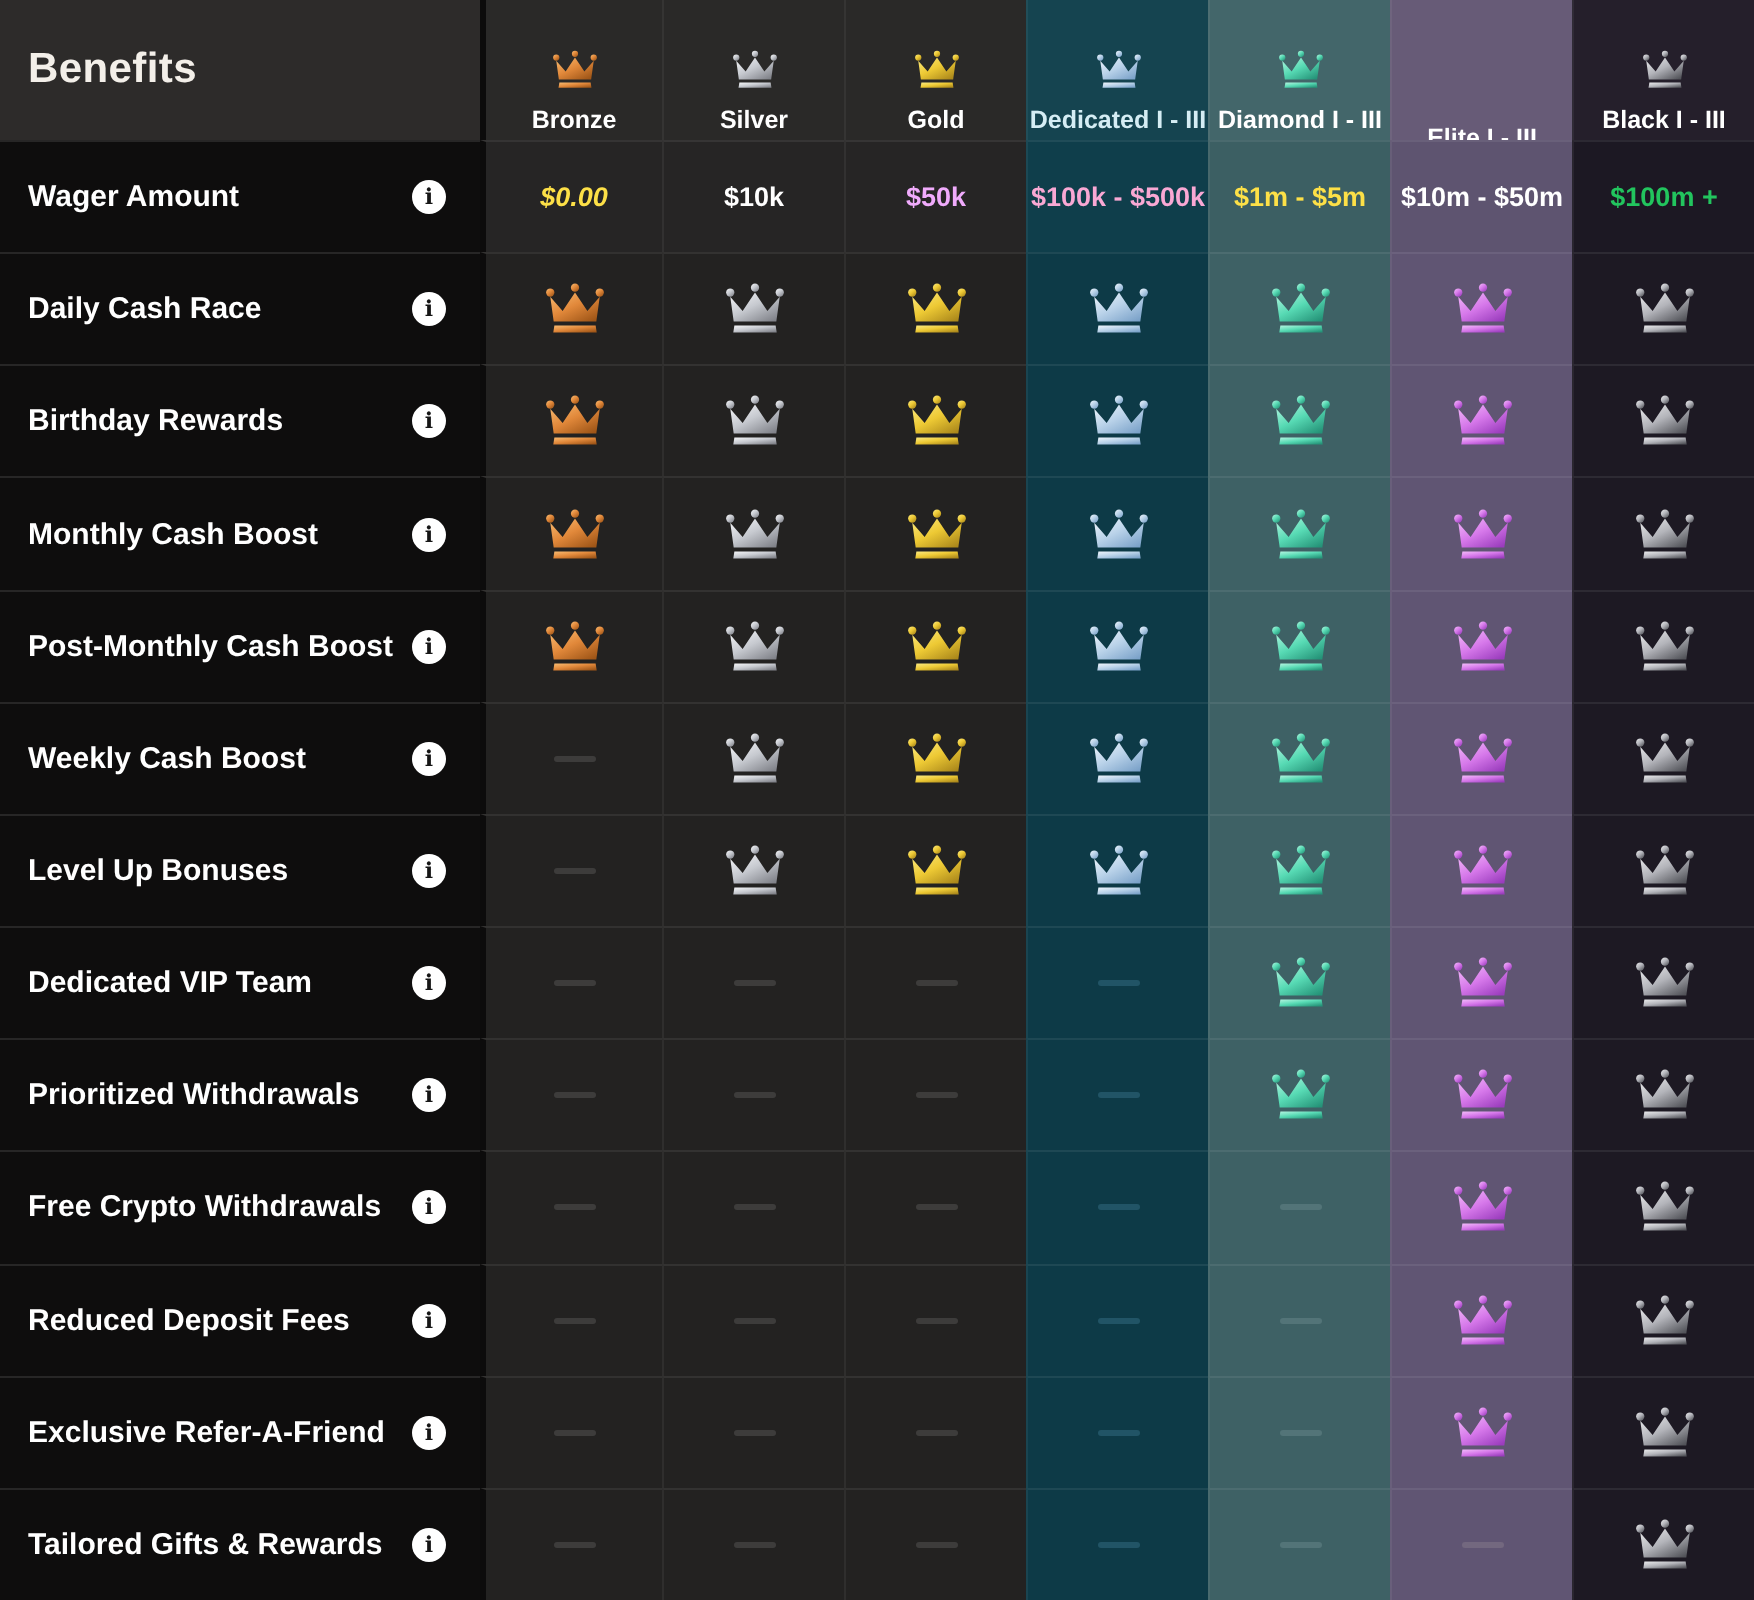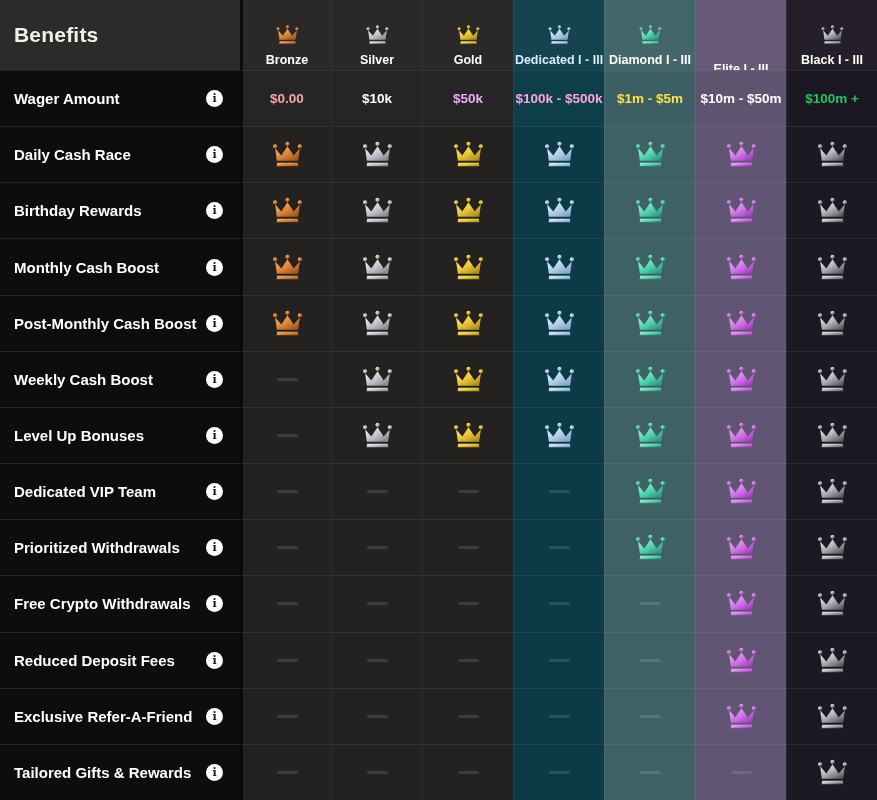--- a/index.html
+++ b/index.html
@@ -126,21 +126,21 @@
         <path d="M6 12 L15 22.5 L24 9 L33 22.5 L42 12 L39.5 30 L8.5 30 Z" fill="url(#cg6)"></path>
         <path d="M9 33 L39 33 L39.8 38 L8.2 38 Z" fill="url(#cg6)"></path>
       </svg>
       <span class="tier-label" style="color: rgb(255, 255, 255);">Black I - III</span>
     </div>
     <div class="cell left-cell">
       <span class="row-label">Wager Amount</span>
       <span class="info">i</span>
     </div>
     <div class="cell tier-cell first-tier" style="background: rgb(38, 37, 37);">
-      <span class="wager-value" style="color: #fca5a5;">$0.00</span>
+      <span class="wager-value" style="color: #fde047; font-style: italic;">$0.00</span>
     </div>
     <div class="cell tier-cell" style="background: rgb(38, 37, 37);">
       <span class="wager-value" style="color: rgb(255, 255, 255);">$10k</span>
     </div>
     <div class="cell tier-cell" style="background: rgb(38, 37, 37);">
       <span class="wager-value" style="color: #f0abfc;">$50k</span>
     </div>
     <div class="cell tier-cell" style="background: rgb(15, 62, 75);">
       <span class="wager-value" style="color: #f9a8d4;">$100k - $500k</span>
     </div>

